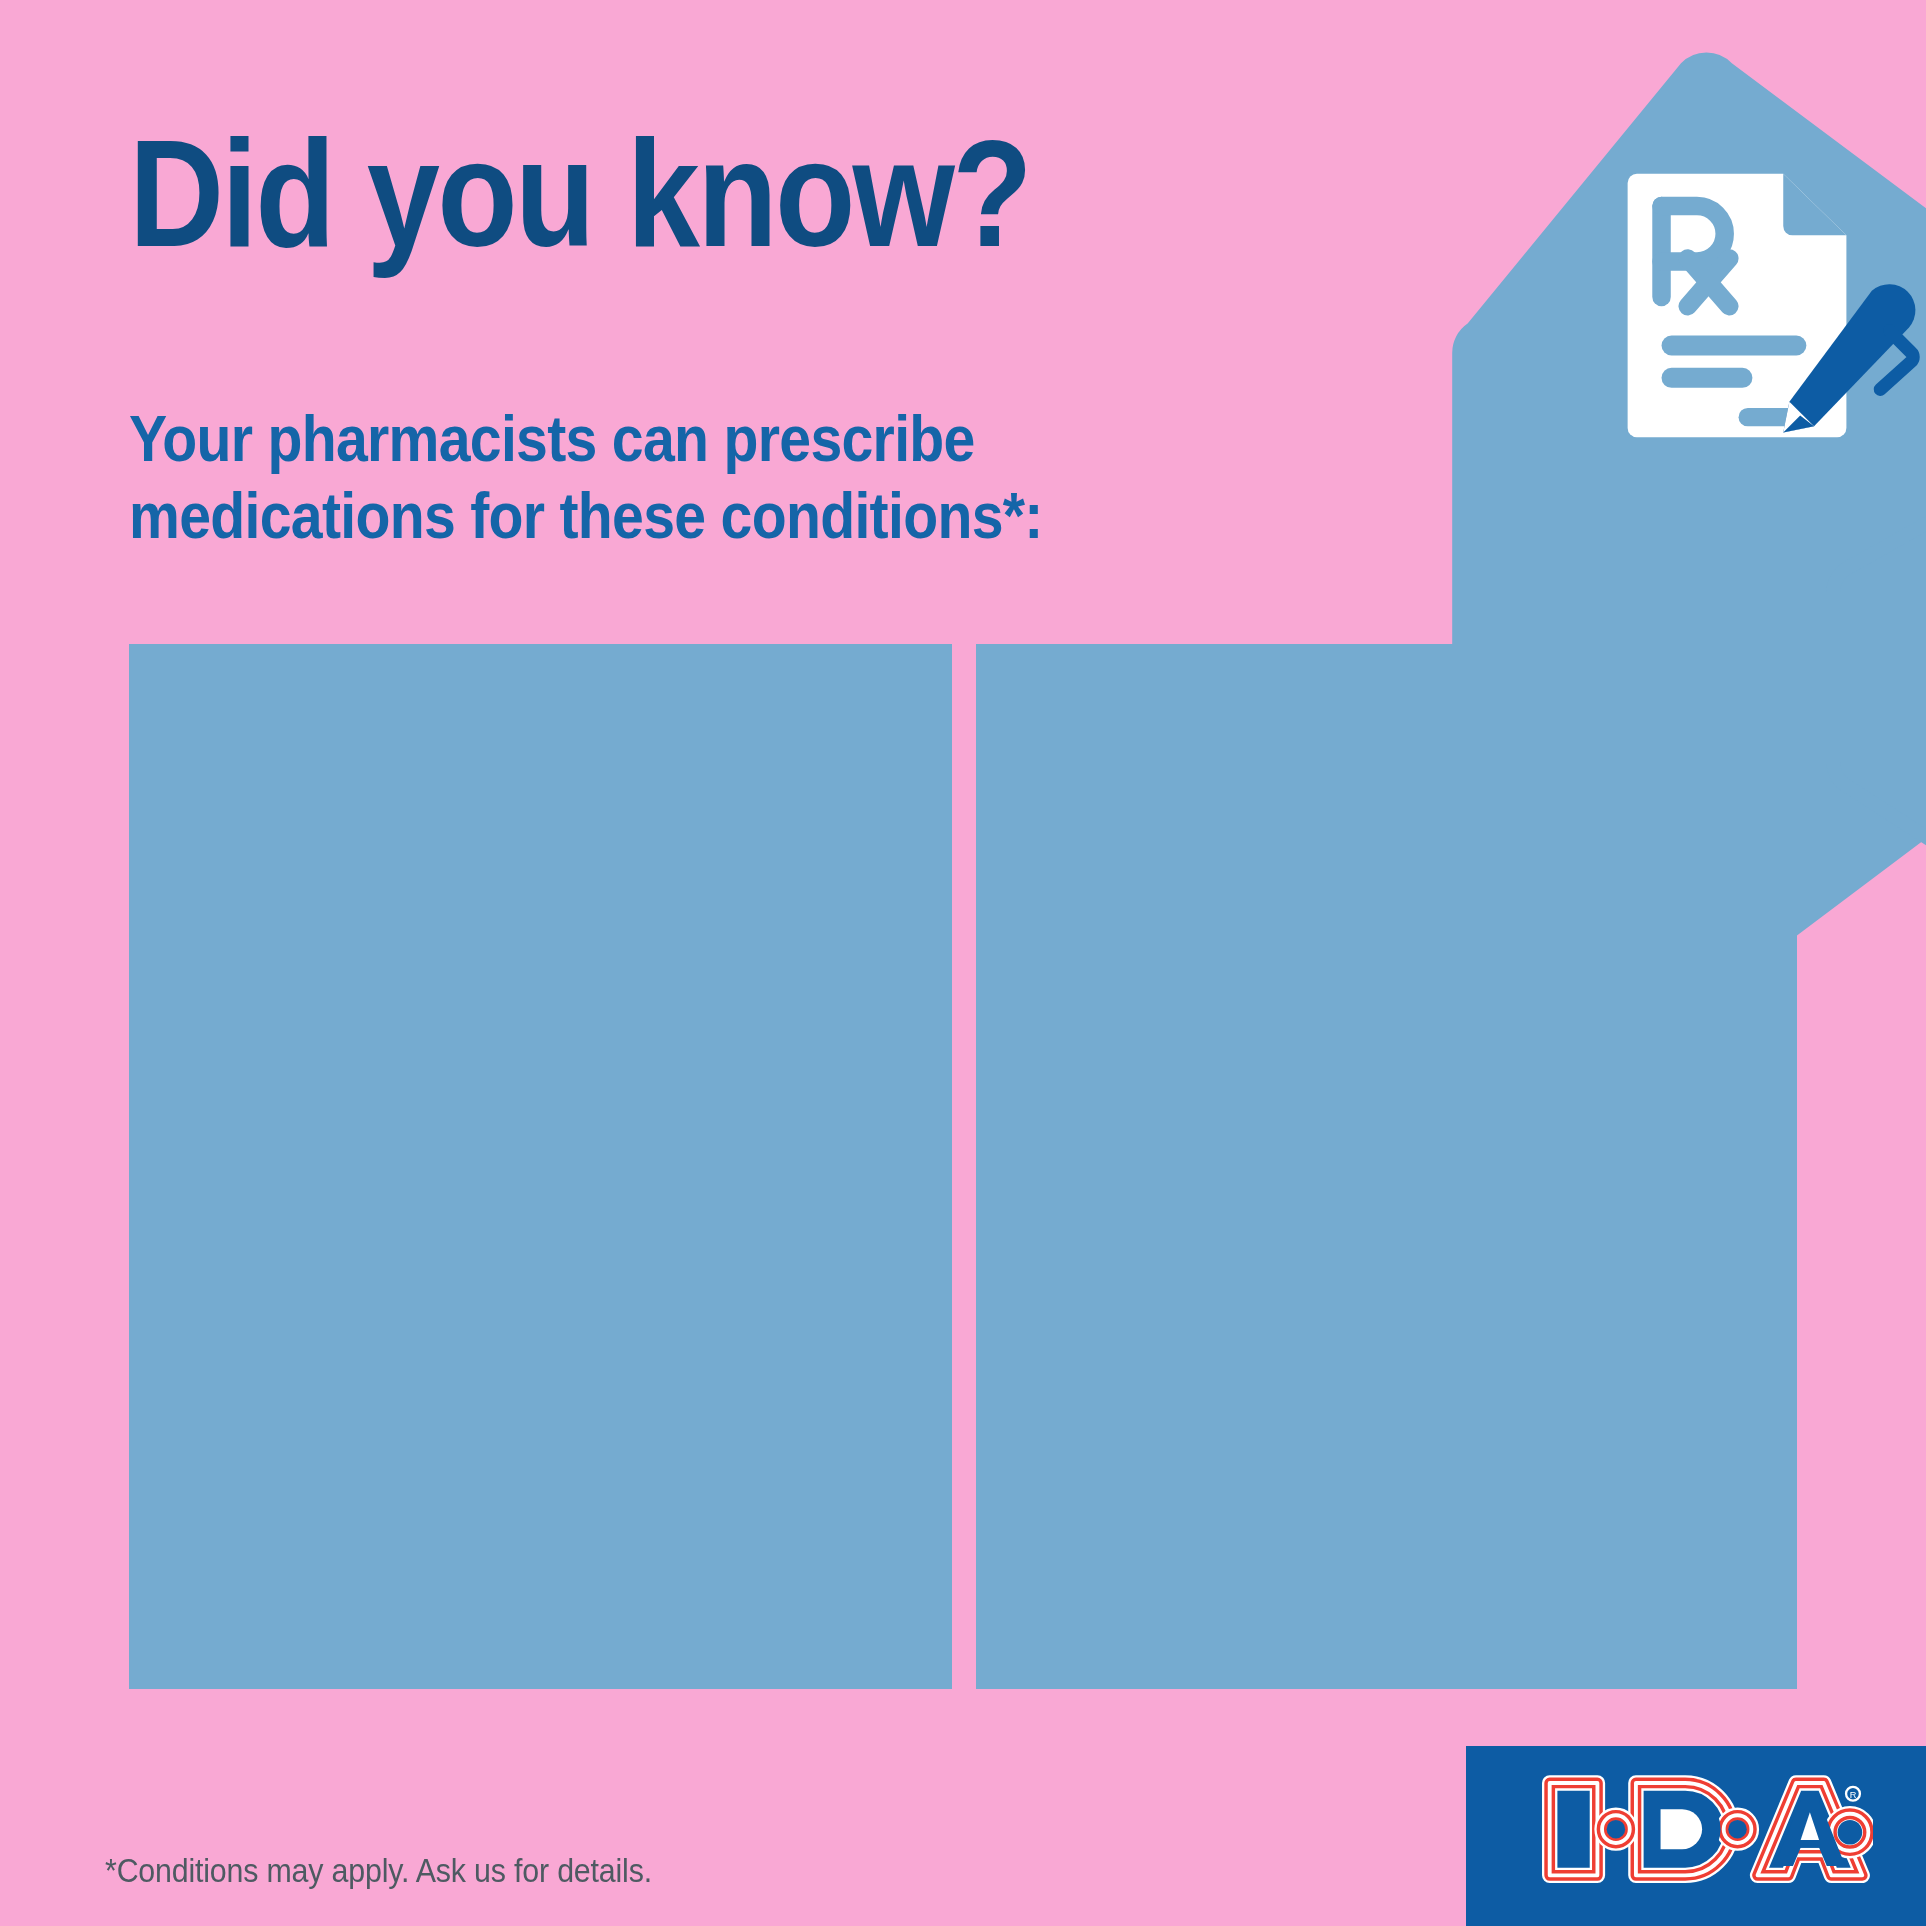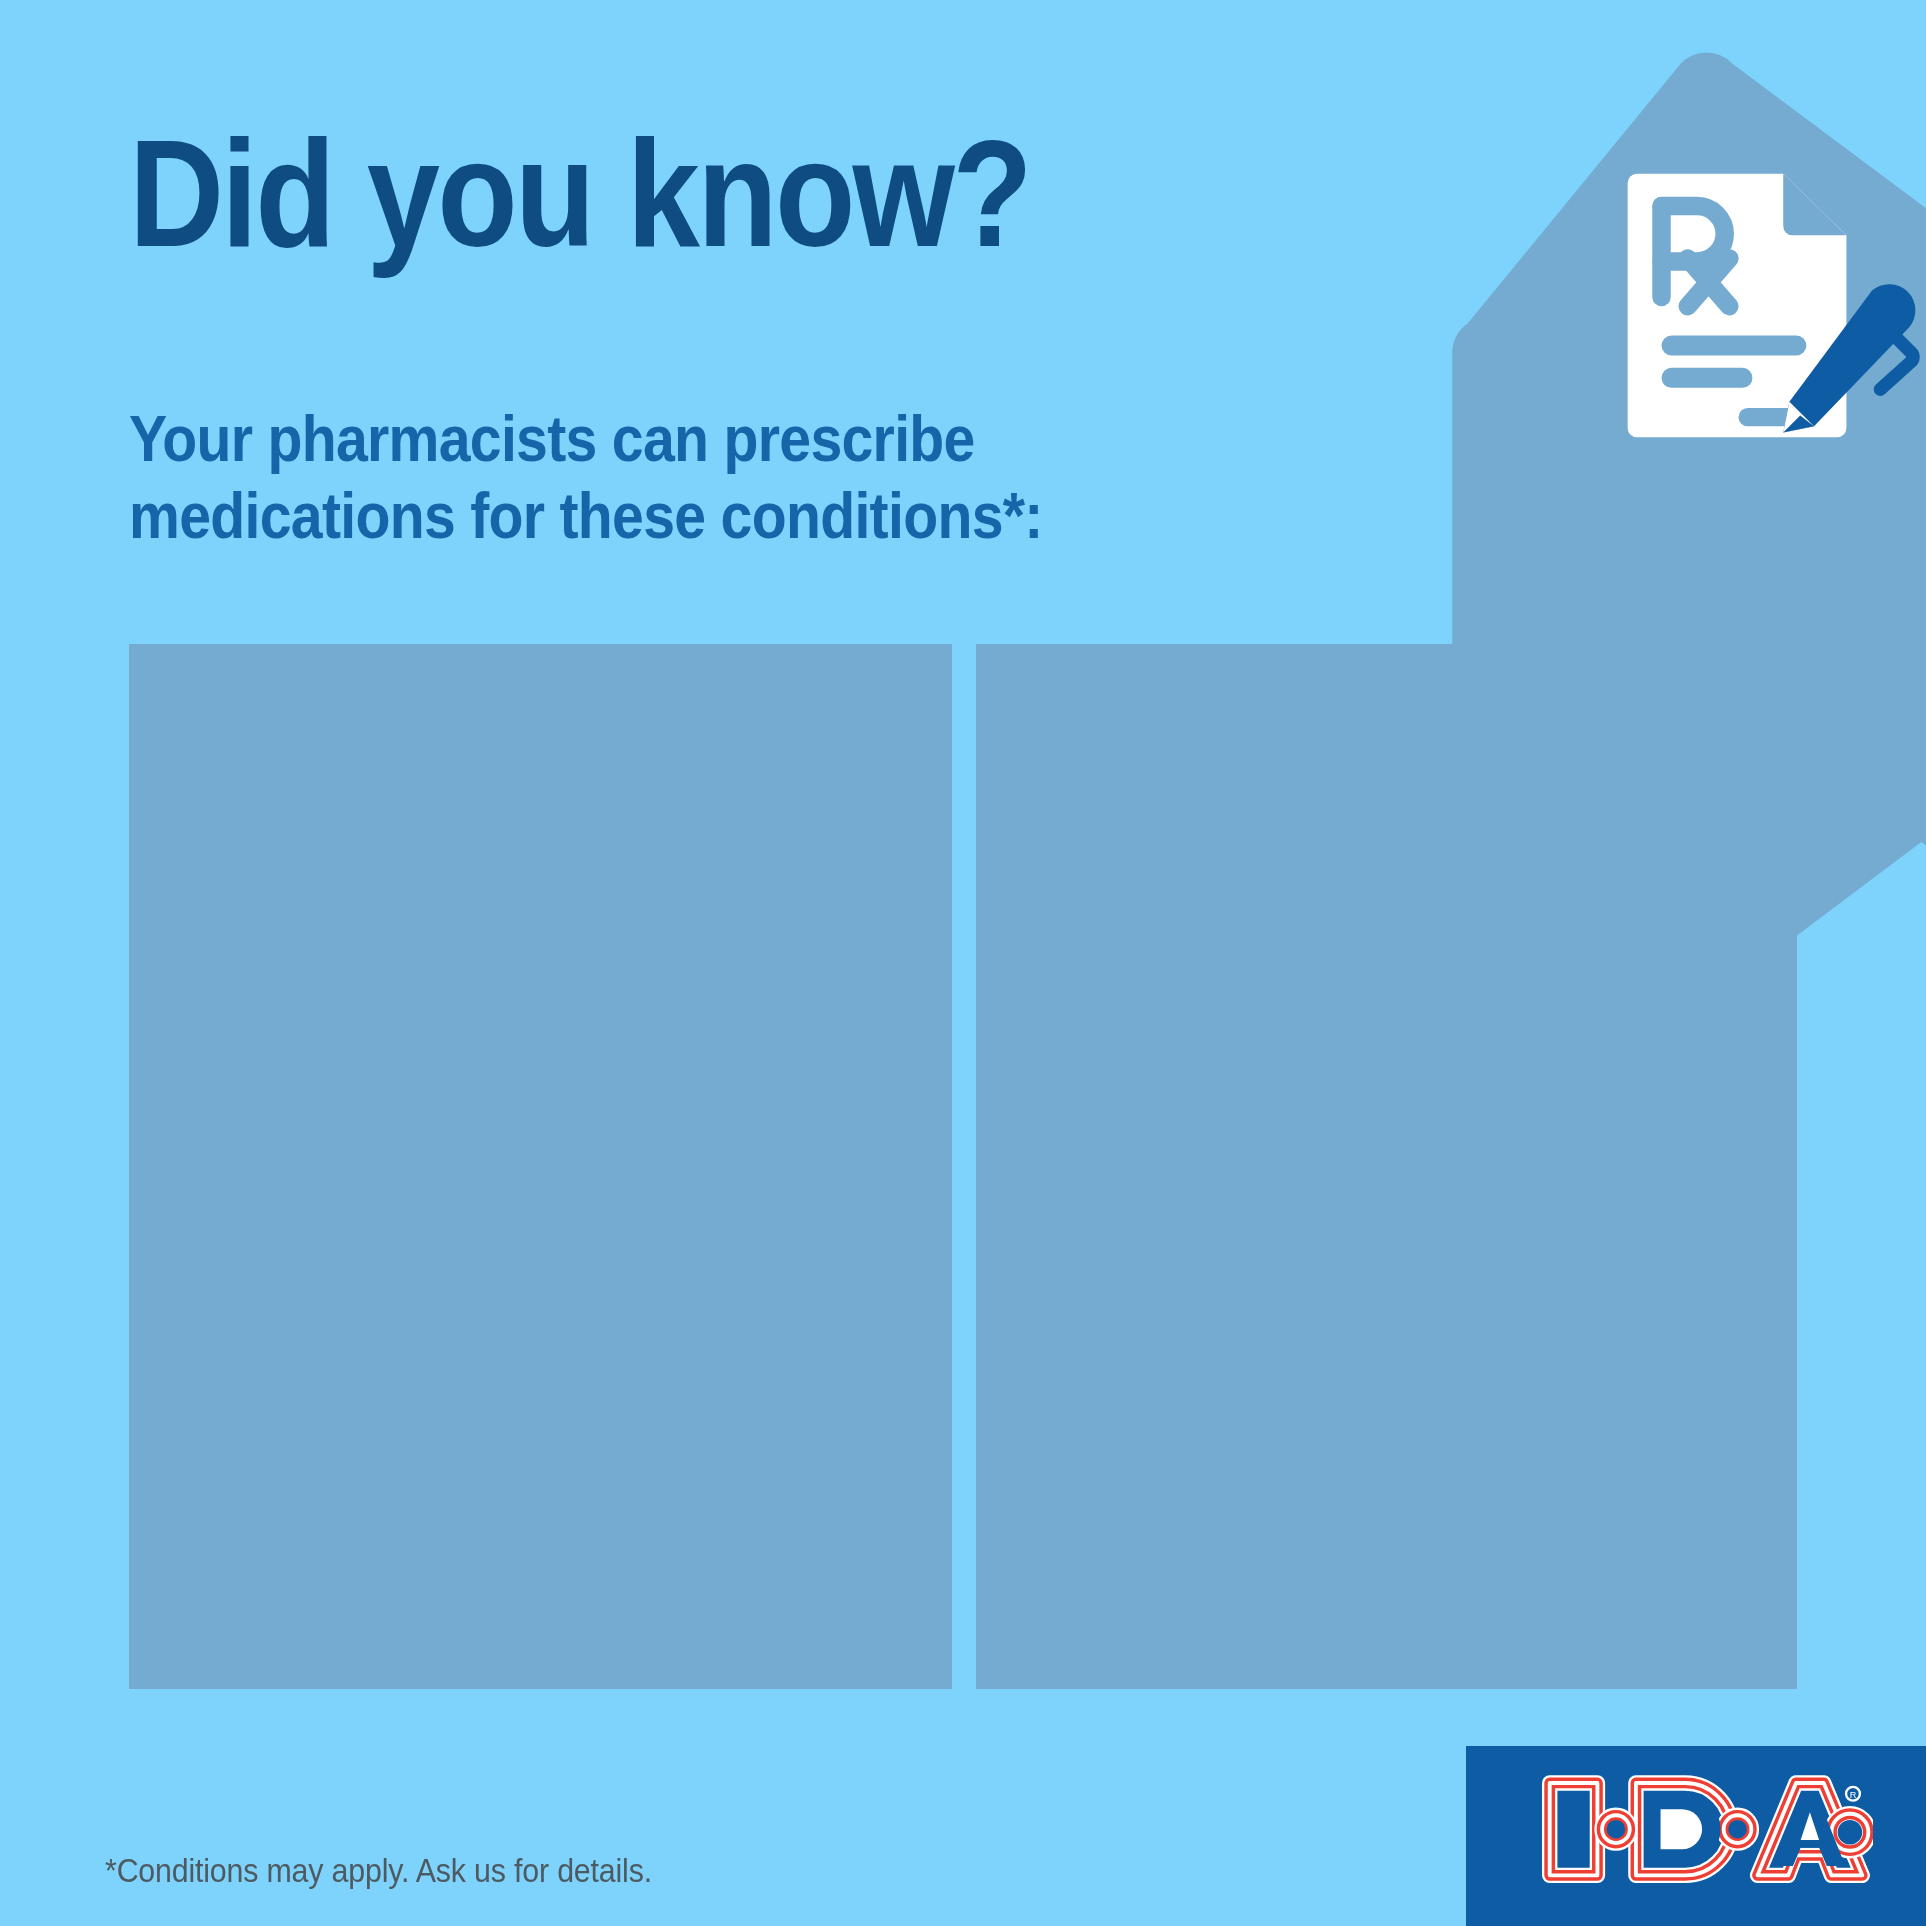--- a/index.html
+++ b/index.html
@@ -5,21 +5,21 @@
   html, body {
     margin: 0;
     padding: 0;
     background: #ffffff;
   }
   #poster {
     position: relative;
     width: 1926px;
     height: 1926px;
     overflow: hidden;
-    background: #7dd3fc;
+    background: #f9a8d4;
     font-family: "Liberation Sans", sans-serif;
   }
 
   
   .hex-layer {
     position: absolute;
     inset: 0;
     width: 1926px;
     height: 1926px;
     pointer-events: none;

